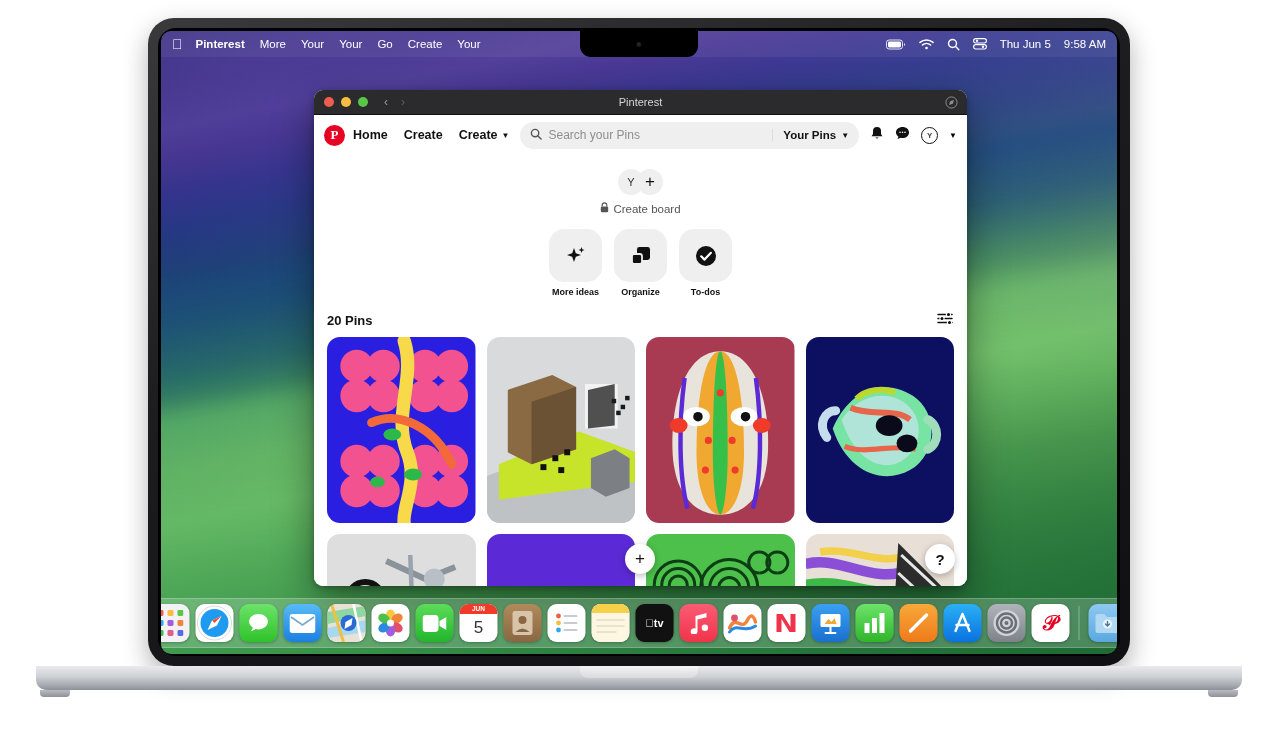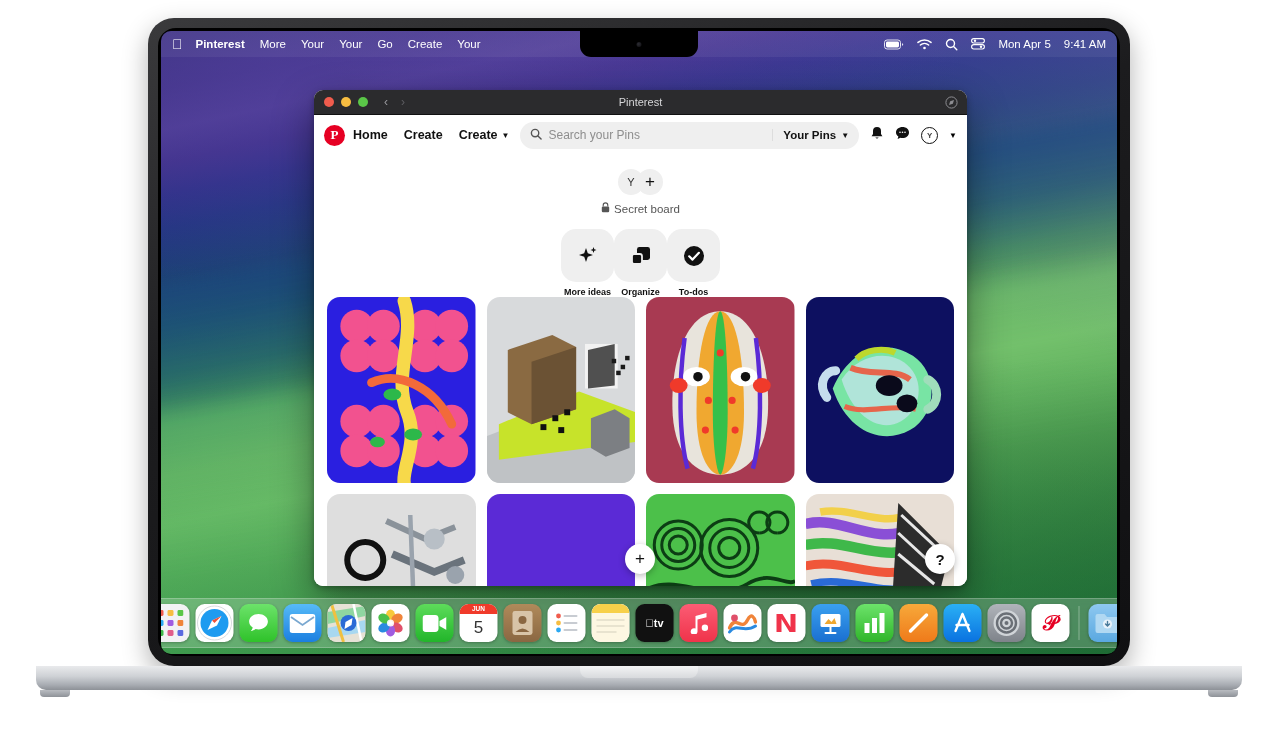--- a/index.html
+++ b/index.html
@@ -107,21 +107,21 @@
 
   
   .board { background:#fff; height:calc(100% - 65px); overflow:hidden; position:relative; }
   .board-top { padding-top:14px; display:flex; flex-direction:column; align-items:center; }
   .faces { display:flex; align-items:center; }
   .face { width:26px; height:26px; border-radius:50%; background:#efefef;
           display:flex; align-items:center; justify-content:center;
           font-size:11px; color:#333; }
   .face.plus { margin-left:-7px; font-size:17px; color:#111; }
   .secret { margin-top:7px; font-size:11.5px; color:#555; display:flex; align-items:center; gap:4px; }
-  .actions { display:flex; gap:0; margin-top:14px;align-items:center; }
+  .actions { display:flex; gap:12px; margin-top:14px;align-items:center; }
   .act { display:flex; flex-direction:column; align-items:center; gap:5px; }
   .act-btn { width:53px; height:53px; border-radius:15px; background:#efefef;
              display:flex; align-items:center; justify-content:center; }
   .act-label { font-size:9px; font-weight:bold; color:#111; }
 
   .pinsbar { display:flex; align-items:center; justify-content:space-between;
              padding:14px 13px 7px 13px; }
   .pinscount { font-size:13px; font-weight:bold; color:#111; }
 
   .grid { display:grid; grid-template-columns:repeat(4,1fr); gap:11px; padding:0 13px; }
@@ -213,22 +213,22 @@
             </svg>
         </span>
         <span class="mb-icon">
           <svg width="14" height="12" viewBox="0 0 14 12">
               <rect x="0.6" y="0.6" width="12.8" height="4.4" rx="2.2" fill="none" stroke="#fff" stroke-width="1.1"></rect>
               <circle cx="4" cy="2.8" r="1.2" fill="#fff"></circle>
               <rect x="0.6" y="6.6" width="12.8" height="4.4" rx="2.2" fill="none" stroke="#fff" stroke-width="1.1"></rect>
               <circle cx="10" cy="8.8" r="1.2" fill="#fff"></circle>
             </svg>
         </span>
-        <span>Mon Apr 5</span>
-        <span>9:41 AM</span>
+        <span>Thu Jun 5</span>
+        <span>9:58 AM</span>
       </div>
     </div>
 
     <div class="win">
 
       <div class="titlebar">
         <div class="lights">
           <span class="dot r"></span>
           <span class="dot y"></span>
           <span class="dot g"></span>
@@ -300,21 +300,21 @@
             <span class="face">Y</span>
             <span class="face plus">+</span>
           </div>
           <div class="secret">
             <span>
               <svg width="9" height="11" viewBox="0 0 9 11">
                   <path d="M2.2 4.6V3.2a2.3 2.3 0 0 1 4.6 0v1.4" fill="none" stroke="#555" stroke-width="1.1"></path>
                   <rect x="0.8" y="4.5" width="7.4" height="5.8" rx="1.2" fill="#555"></rect>
                 </svg>
             </span>
-            <span>Secret board</span>
+            <span>Create board</span>
           </div>
 
           <div class="actions">
             <div class="act">
               <div class="act-btn">
                 <svg width="24" height="24" viewBox="0 0 24 24">
                     <path d="M10 4l1.8 5.2L17 11l-5.2 1.8L10 18l-1.8-5.2L3 11l5.2-1.8z" fill="#111"></path>
                     <path d="M17.5 3l.8 2.2 2.2.8-2.2.8-.8 2.2-.8-2.2-2.2-.8 2.2-.8z" fill="#111"></path>
                   </svg>
               </div>
@@ -334,20 +334,31 @@
                 <svg width="22" height="22" viewBox="0 0 22 22">
                     <circle cx="11" cy="11" r="10" fill="#111"></circle>
                     <path d="M6.2 11.3l3.3 3.3 6.4-6.8" fill="none" stroke="#fff" stroke-width="2.2" stroke-linecap="round" stroke-linejoin="round"></path>
                   </svg>
               </div>
               <div class="act-label">To-dos</div>
             </div>
           </div>
         </div>
 
+        <div class="pinsbar">
+          <div class="pinscount">20 Pins</div>
+          <div>
+            <svg width="17" height="15" viewBox="0 0 17 15">
+                <path d="M1 3.5h14M1 7.5h14M1 11.5h14" stroke="#111" stroke-width="1.5" stroke-linecap="round"></path>
+                <circle cx="11.5" cy="3.5" r="2.1" fill="#111" stroke="#fff" stroke-width="1.1"></circle>
+                <circle cx="5" cy="7.5" r="2.1" fill="#111" stroke="#fff" stroke-width="1.1"></circle>
+                <circle cx="12.5" cy="11.5" r="2.1" fill="#111" stroke="#fff" stroke-width="1.1"></circle>
+              </svg>
+          </div>
+        </div>
 
         <div class="grid">
           <div class="pin">
             <svg width="100%" height="100%" viewBox="0 0 100 130" preserveAspectRatio="xMidYMid slice">
               <rect width="100" height="130" fill="#2a1fe0"></rect>
               <g fill="#f2528f">
                 <circle cx="20" cy="22" r="11"></circle>
                   <circle cx="38" cy="22" r="11"></circle>
                   <circle cx="20" cy="42" r="11"></circle>
                   <circle cx="38" cy="42" r="11"></circle>

